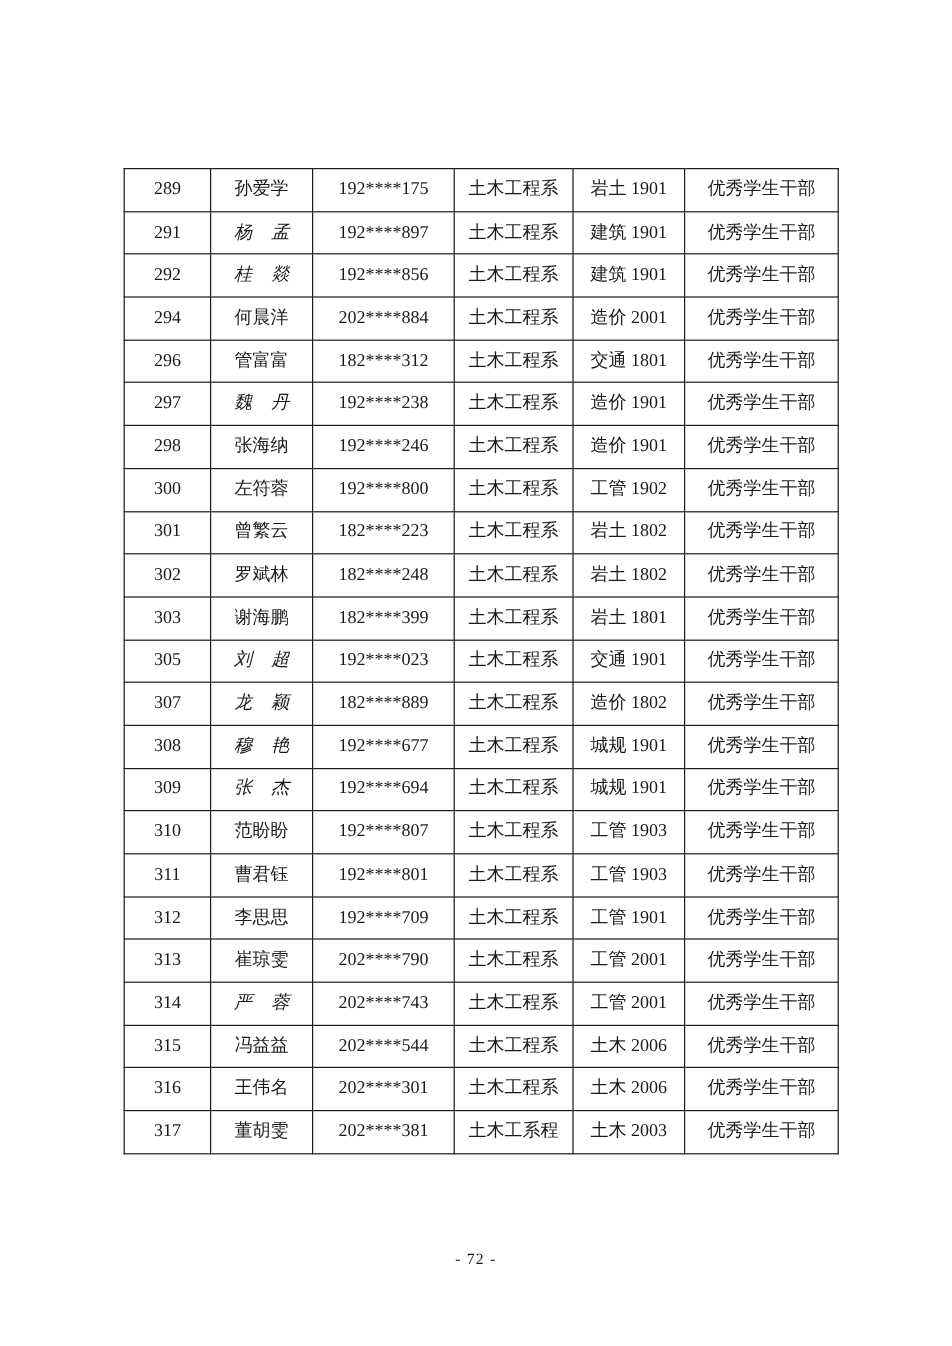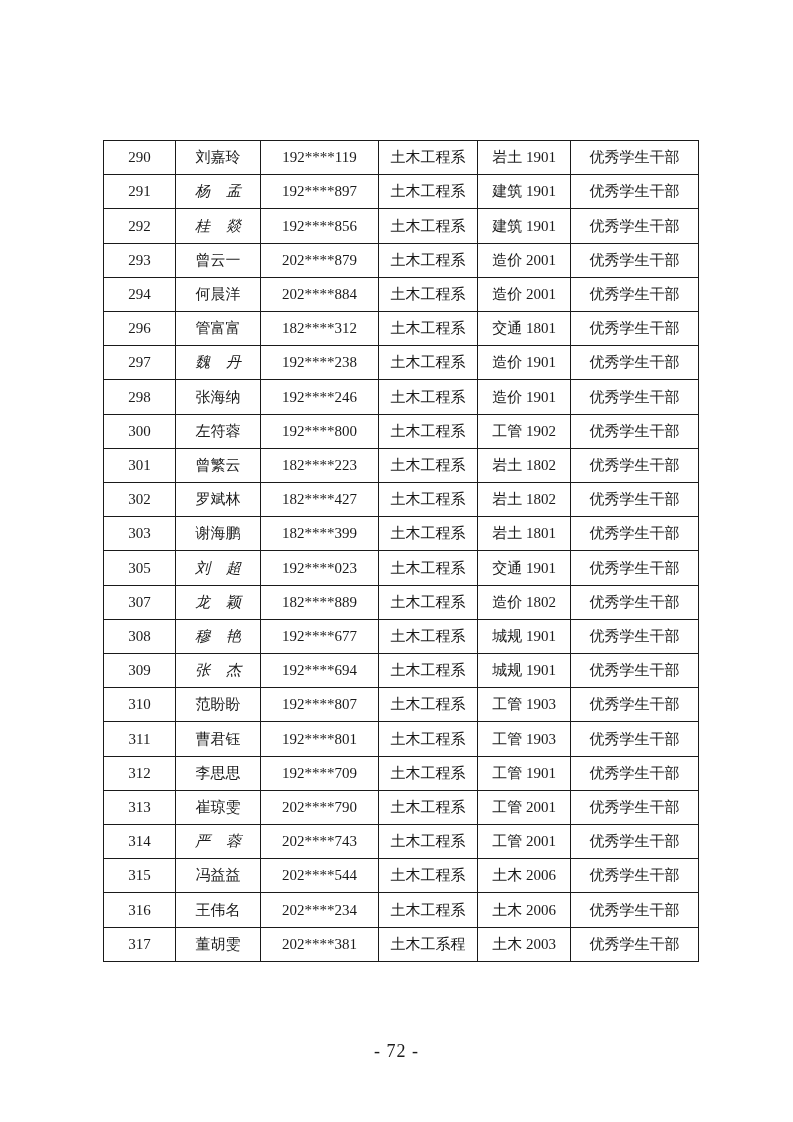--- a/index.html
+++ b/index.html
@@ -45,44 +45,44 @@
     text-align-last: justify;
     text-justify: inter-character;
     font-style: italic;
   }
   .page-number {
     position: absolute;
     top: 1041px;
     left: 0;
     width: 100%;
     text-align: center;
-    font-size: 18px;
+    font-size: 13px;
     letter-spacing: 1px;
     color: #1a1a1a;
   }
 </style>
 </head>
 <body>
 
 <div class="page">
 
   <table class="award-table">
     <colgroup>
       <col style="width:72px">
       <col style="width:85px">
       <col style="width:118px">
       <col style="width:99px">
       <col style="width:93px">
       <col style="width:128px">
     </colgroup>
     <tbody>
         <tr>
-          <td>290</td>
-          <td>刘嘉玲</td>
-          <td>192****119</td>
+          <td>289</td>
+          <td>孙爱学</td>
+          <td>192****175</td>
           <td>土木工程系</td>
           <td>岩土 1901</td>
           <td>优秀学生干部</td>
         </tr>
         <tr>
           <td>291</td>
           <td><span class="name-justify">杨孟</span></td>
           <td>192****897</td>
           <td>土木工程系</td>
           <td>建筑 1901</td>
@@ -90,28 +90,20 @@
         </tr>
         <tr>
           <td>292</td>
           <td><span class="name-justify">桂燚</span></td>
           <td>192****856</td>
           <td>土木工程系</td>
           <td>建筑 1901</td>
           <td>优秀学生干部</td>
         </tr>
         <tr>
-          <td>293</td>
-          <td>曾云一</td>
-          <td>202****879</td>
-          <td>土木工程系</td>
-          <td>造价 2001</td>
-          <td>优秀学生干部</td>
-        </tr>
-        <tr>
           <td>294</td>
           <td>何晨洋</td>
           <td>202****884</td>
           <td>土木工程系</td>
           <td>造价 2001</td>
           <td>优秀学生干部</td>
         </tr>
         <tr>
           <td>296</td>
           <td>管富富</td>
@@ -148,21 +140,21 @@
           <td>301</td>
           <td>曾繁云</td>
           <td>182****223</td>
           <td>土木工程系</td>
           <td>岩土 1802</td>
           <td>优秀学生干部</td>
         </tr>
         <tr>
           <td>302</td>
           <td>罗斌林</td>
-          <td>182****427</td>
+          <td>182****248</td>
           <td>土木工程系</td>
           <td>岩土 1802</td>
           <td>优秀学生干部</td>
         </tr>
         <tr>
           <td>303</td>
           <td>谢海鹏</td>
           <td>182****399</td>
           <td>土木工程系</td>
           <td>岩土 1801</td>
@@ -244,21 +236,21 @@
           <td>315</td>
           <td>冯益益</td>
           <td>202****544</td>
           <td>土木工程系</td>
           <td>土木 2006</td>
           <td>优秀学生干部</td>
         </tr>
         <tr>
           <td>316</td>
           <td>王伟名</td>
-          <td>202****234</td>
+          <td>202****301</td>
           <td>土木工程系</td>
           <td>土木 2006</td>
           <td>优秀学生干部</td>
         </tr>
         <tr>
           <td>317</td>
           <td>董胡雯</td>
           <td>202****381</td>
           <td>土木工系程</td>
           <td>土木 2003</td>

